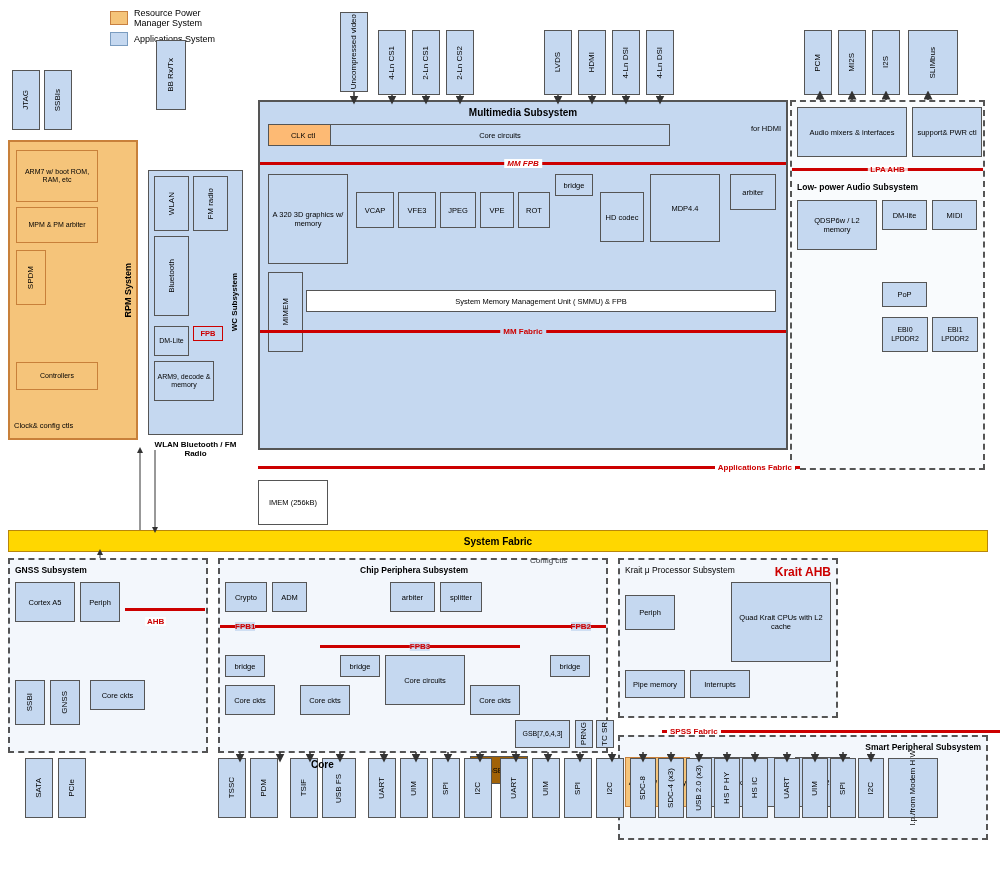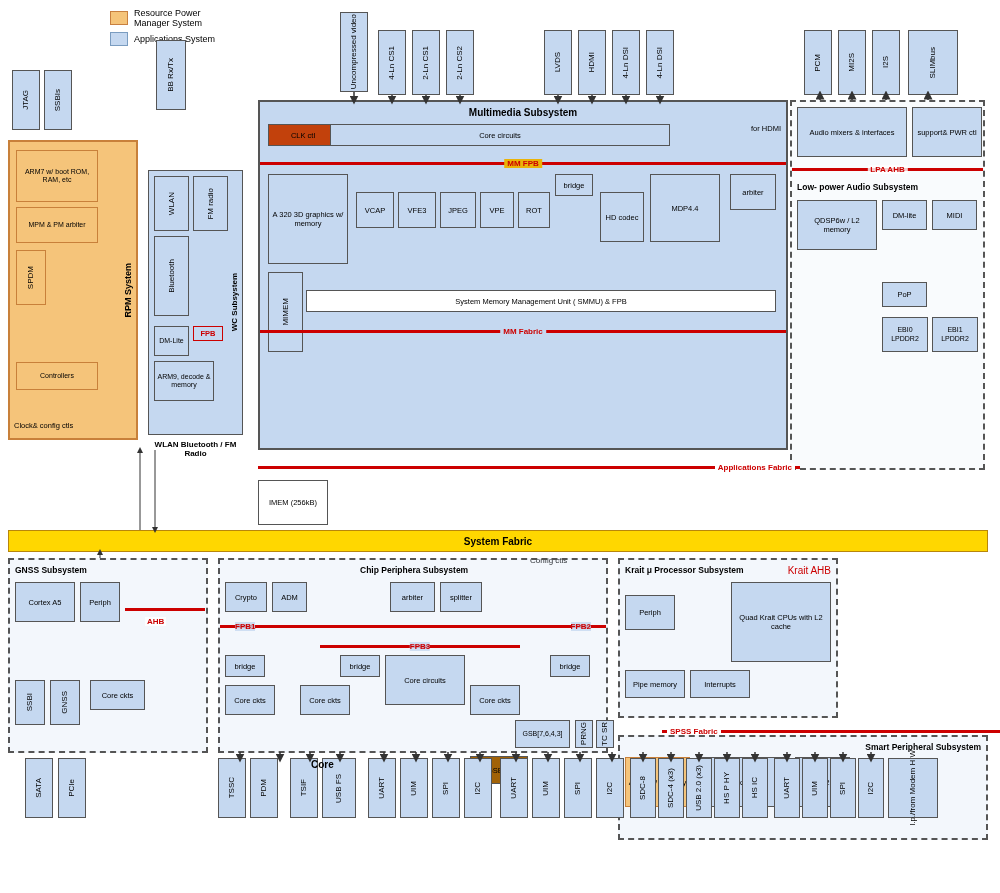--- a/index.html
+++ b/index.html
@@ -144,29 +144,29 @@
     <div class="block" style="position:absolute;left:5px;top:155px;width:35px;height:30px;font-size:7px;background:#c5d8f0;">DM-Lite</div>
     <div class="block" style="position:absolute;left:5px;top:190px;width:60px;height:40px;font-size:7px;background:#c5d8f0;">ARM9, decode &amp; memory</div>
     <div class="block block-red-text" style="position:absolute;left:44px;top:155px;width:30px;height:15px;font-size:7.5px;background:#c5d8f0;border-color:#cc0000;">FPB</div>
   </div>
 
   <div style="position:absolute;left:148px;top:440px;font-size:8px;font-weight:bold;width:95px;text-align:center;">WLAN Bluetooth / FM Radio</div>
 
   <div style="position:absolute;left:258px;top:100px;width:530px;height:350px;border:2px solid #555;background:#c5d8f0;">
     <div style="position:absolute;top:5px;left:50%;transform:translateX(-50%);font-weight:bold;font-size:10px;">Multimedia Subsystem</div>
 
-    <div class="block" style="position:absolute;left:8px;top:22px;width:70px;height:22px;font-size:7.5px;background:#c2410c;">CLK ctl</div>
+    <div class="block" style="position:absolute;left:8px;top:22px;width:70px;height:22px;font-size:7.5px;background:#fdba74;">CLK ctl</div>
 
     <div class="block" style="position:absolute;left:70px;top:22px;width:340px;height:22px;font-size:7.5px;background:#c5d8f0;">Core circuits</div>
 
     <div style="position:absolute;right:5px;top:22px;font-size:7.5px;">for HDMI</div>
 
     <div style="position:absolute;left:0;top:55px;width:100%;height:12px;display:flex;align-items:center;">
       <div style="width:100%;height:3px;background:#cc0000;"></div>
-      <div style="position:absolute;left:50%;transform:translateX(-50%);color:#cc0000;font-weight:bold;font-size:8px;background:#eab308;padding:0 3px;">MM FPB</div>
+      <div style="position:absolute;left:50%;transform:translateX(-50%);color:#cc0000;font-weight:bold;font-size:8px;background:#ffffff;padding:0 3px;font-style:italic;">MM FPB</div>
     </div>
 
     <div class="block" style="position:absolute;left:8px;top:72px;width:80px;height:90px;font-size:7.5px;background:#c5d8f0;">A 320 3D graphics w/ memory</div>
 
     <div class="block" style="position:absolute;left:96px;top:90px;width:38px;height:36px;font-size:7.5px;background:#c5d8f0;">VCAP</div>
 
     <div class="block" style="position:absolute;left:138px;top:90px;width:38px;height:36px;font-size:7.5px;background:#c5d8f0;">VFE3</div>
 
     <div class="block" style="position:absolute;left:180px;top:90px;width:36px;height:36px;font-size:7.5px;background:#c5d8f0;">JPEG</div>
 
@@ -317,23 +317,23 @@
     <div class="block" style="position:absolute;left:295px;top:160px;width:55px;height:28px;background:#c5d8f0;font-size:7px;">GSB[7,6,4,3]</div>
     <div class="block" style="position:absolute;left:355px;top:160px;width:18px;height:28px;font-size:6px;background:#c5d8f0;">
         <span class="rotated-text">PRNG</span>
       </div>
     <div class="block" style="position:absolute;left:376px;top:160px;width:18px;height:28px;font-size:6px;background:#c5d8f0;">
         <span class="rotated-text">TC SR</span>
       </div>
   </div>
 
   <div style="position:absolute;left:618px;top:558px;width:220px;height:160px;border:2px dashed #555;background:rgba(197,216,240,0.2);">
-    <div style="position:absolute;top:5px;left:5px;font-size:8.5px;font-weight:bold;">Krait μ Processor Subsystem</div>
-
-    <div style="position:absolute;right:5px;top:5px;font-size:10px;font-weight:normal;color:#cc0000;">Krait AHB</div>
+    <div style="position:absolute;top:5px;left:5px;font-size:8.5px;font-weight:normal;">Krait μ Processor Subsystem</div>
+
+    <div style="position:absolute;right:5px;top:5px;font-size:12px;font-weight:bold;color:#cc0000;">Krait AHB</div>
     <div class="block" style="position:absolute;right:5px;top:22px;width:100px;height:80px;background:#c5d8f0;font-size:7.5px;">Quad Krait CPUs with L2 cache</div>
     <div class="block" style="position:absolute;left:5px;top:35px;width:50px;height:35px;background:#c5d8f0;font-size:7.5px;">Periph</div>
     <div class="block" style="position:absolute;left:5px;top:110px;width:60px;height:28px;background:#c5d8f0;font-size:7.5px;">Pipe memory</div>
     <div class="block" style="position:absolute;left:70px;top:110px;width:60px;height:28px;background:#c5d8f0;font-size:7.5px;">Interrupts</div>
   </div>
 
   <div style="position:absolute;left:618px;top:724px;width:370px;height:14px;display:flex;align-items:center;margin-left:44px;">
     <div style="width:100%;height:3px;background:#cc0000;"></div>
     <div style="position:absolute;left:5px;color:#cc0000;font-weight:bold;font-size:8px;background:#fff;padding:0 3px;">SPSS Fabric</div>
   </div>

